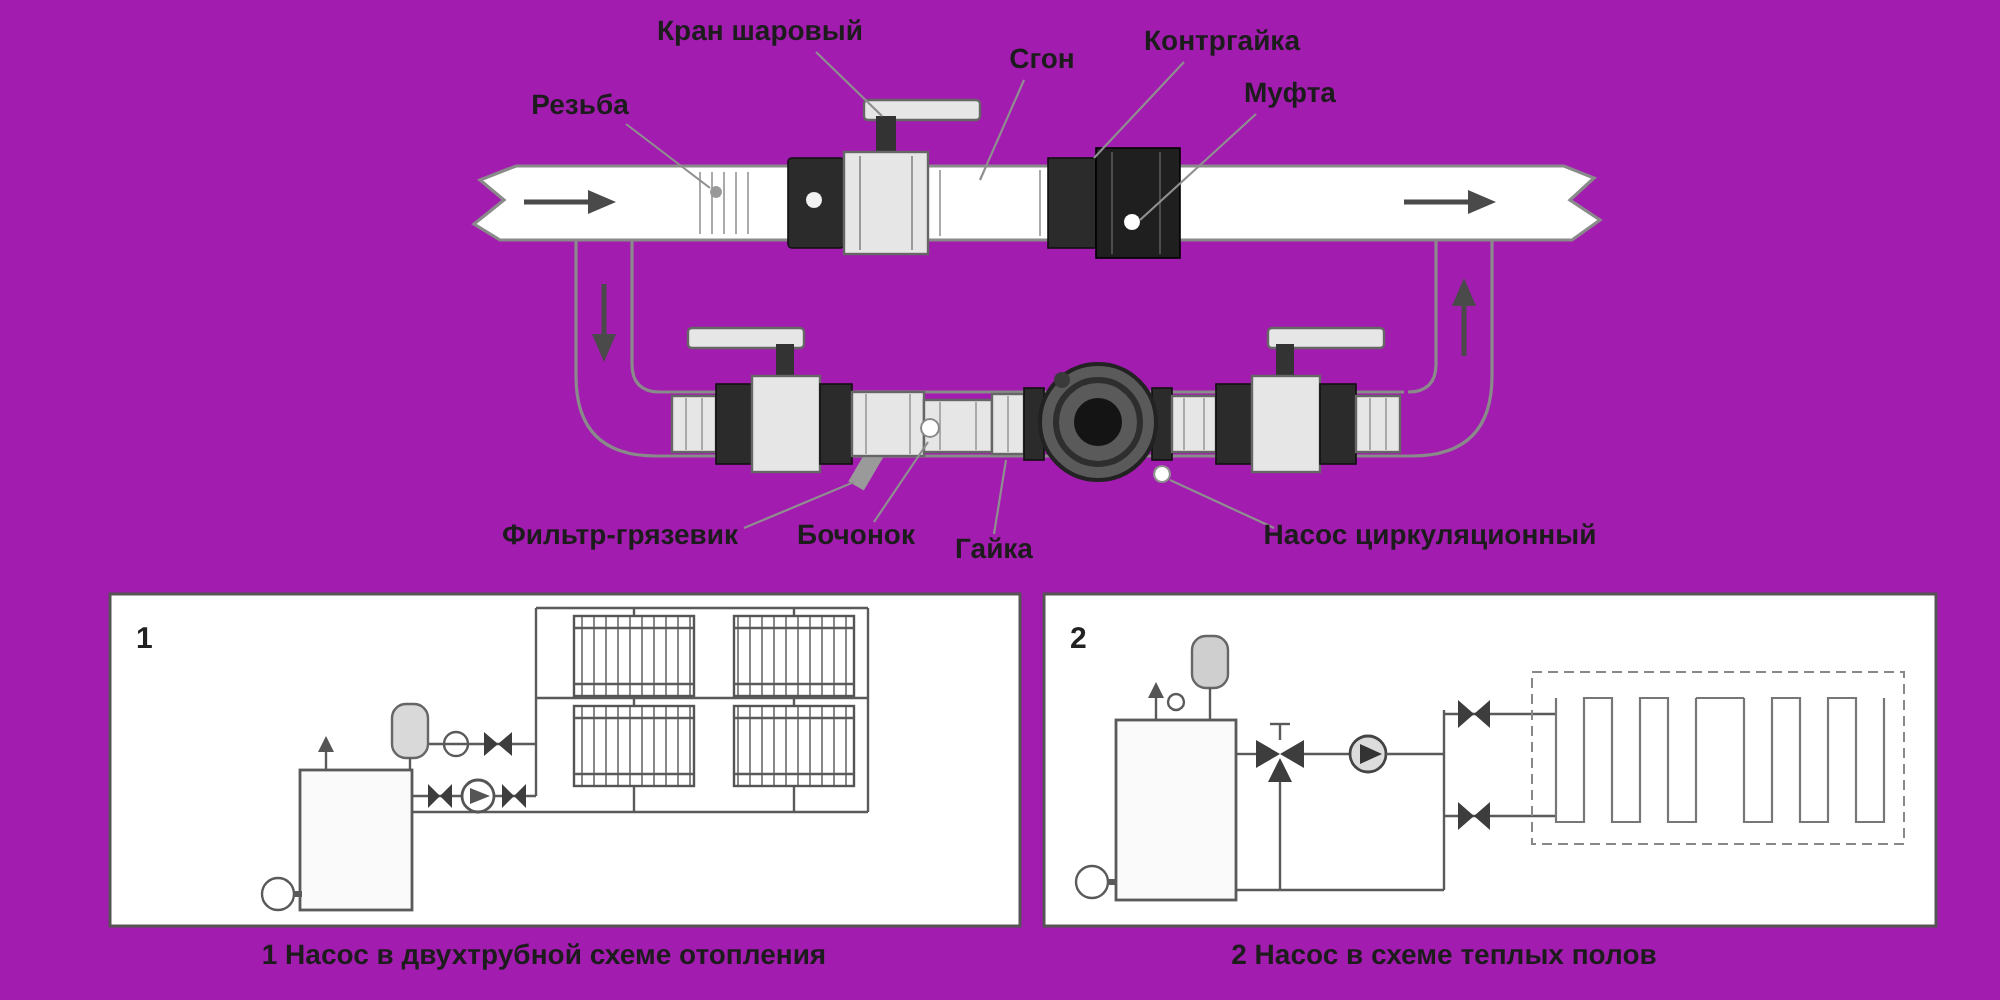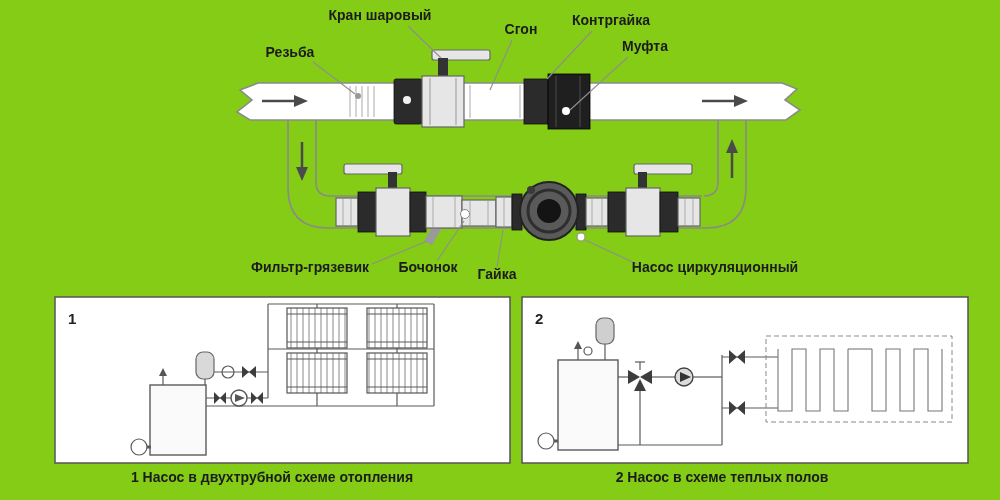--- a/index.html
+++ b/index.html
@@ -1,16 +1,16 @@
 <!DOCTYPE html>
 <html><head>
 <meta charset="utf-8">
 <style>
   html,body{margin:0;padding:0;background:#fff;}
-  #stage{position:relative;width:1000px;height:500px;background:#84cc16;overflow:hidden;
+  #stage{position:relative;width:1000px;height:500px;background:#a21caf;overflow:hidden;
          font-family:"Liberation Sans",sans-serif;}
   svg{display:block;}
   text{font-family:"Liberation Sans",sans-serif;font-weight:bold;font-size:14px;fill:#1c1c1c;}
   .mid{text-anchor:middle;}
   .num{font-size:15px;font-weight:bold;fill:#222;text-anchor:start;}
   .cap{font-size:14px;}
   .pipe{stroke:#8a8a8a;stroke-width:1.6;fill:none;}
   .pipeFill{stroke:#8a8a8a;stroke-width:1.6;fill:#ffffff;}
   .tick{stroke:#aaa;stroke-width:1;}
   .lead{stroke:#8f8f8f;stroke-width:1.1;fill:none;}

